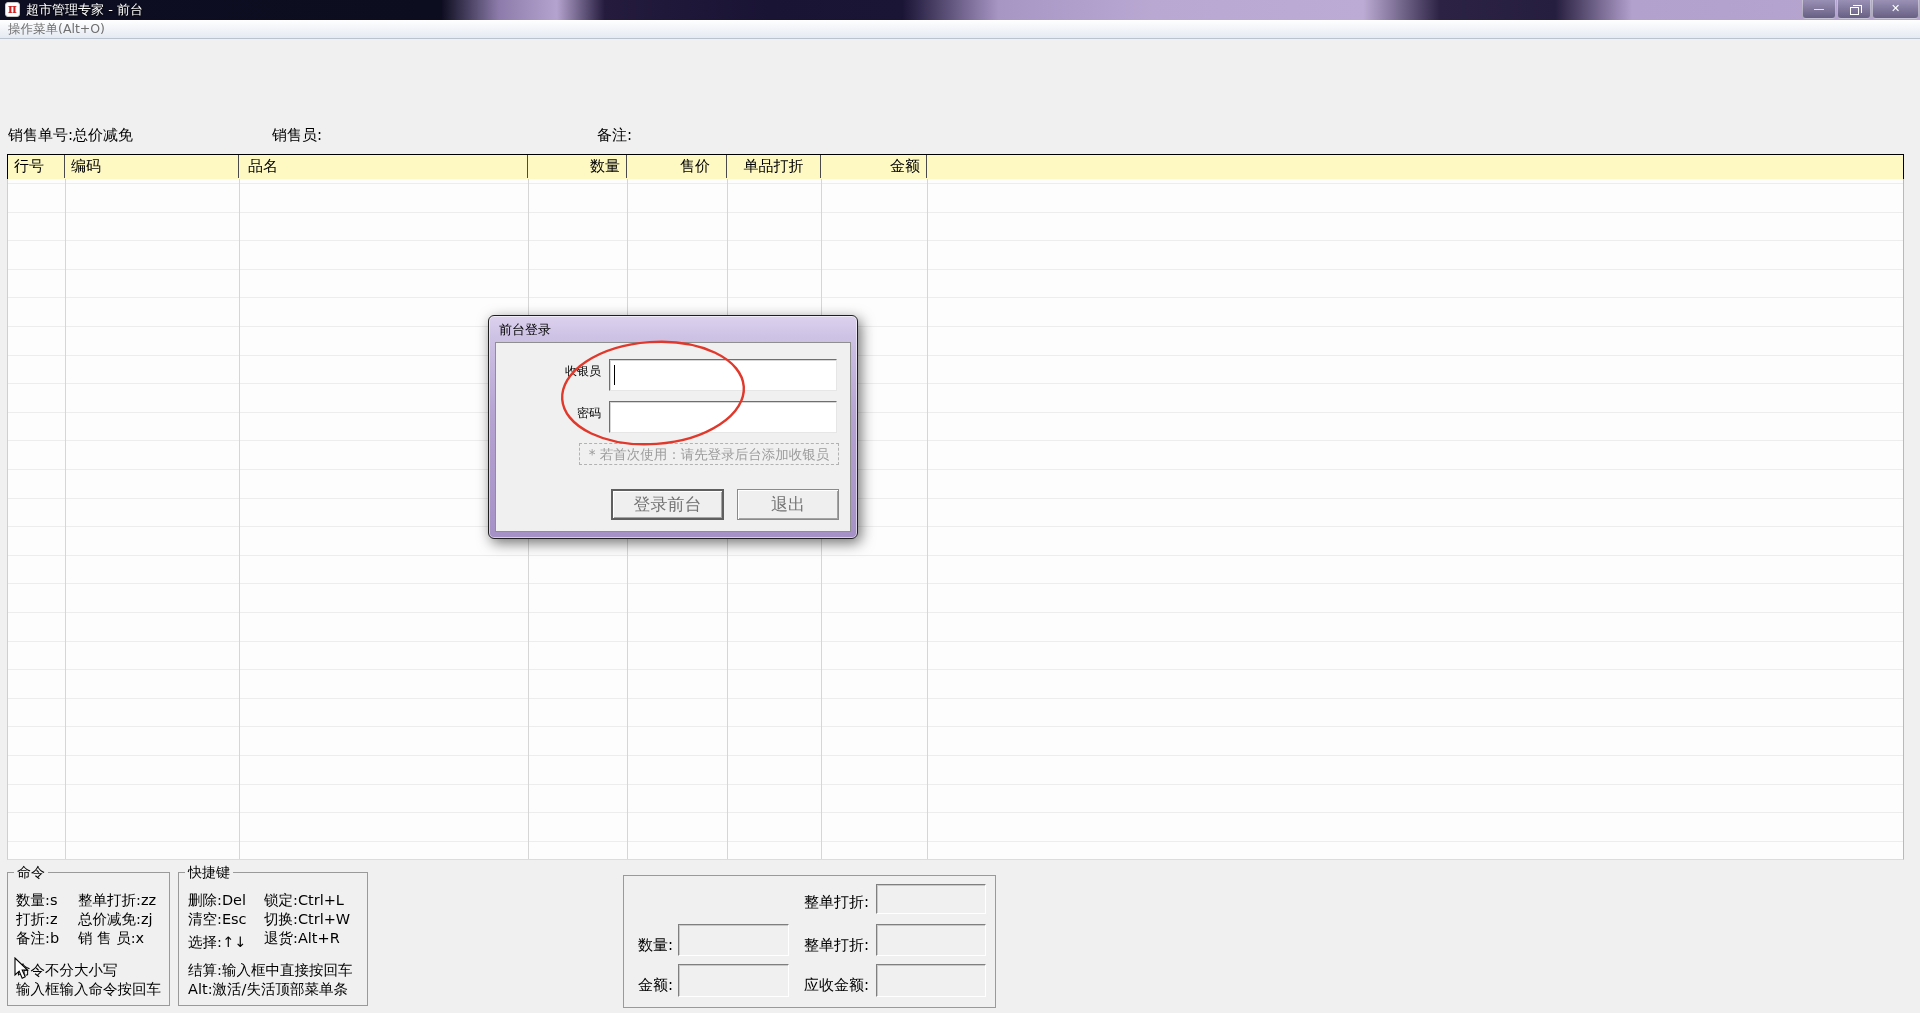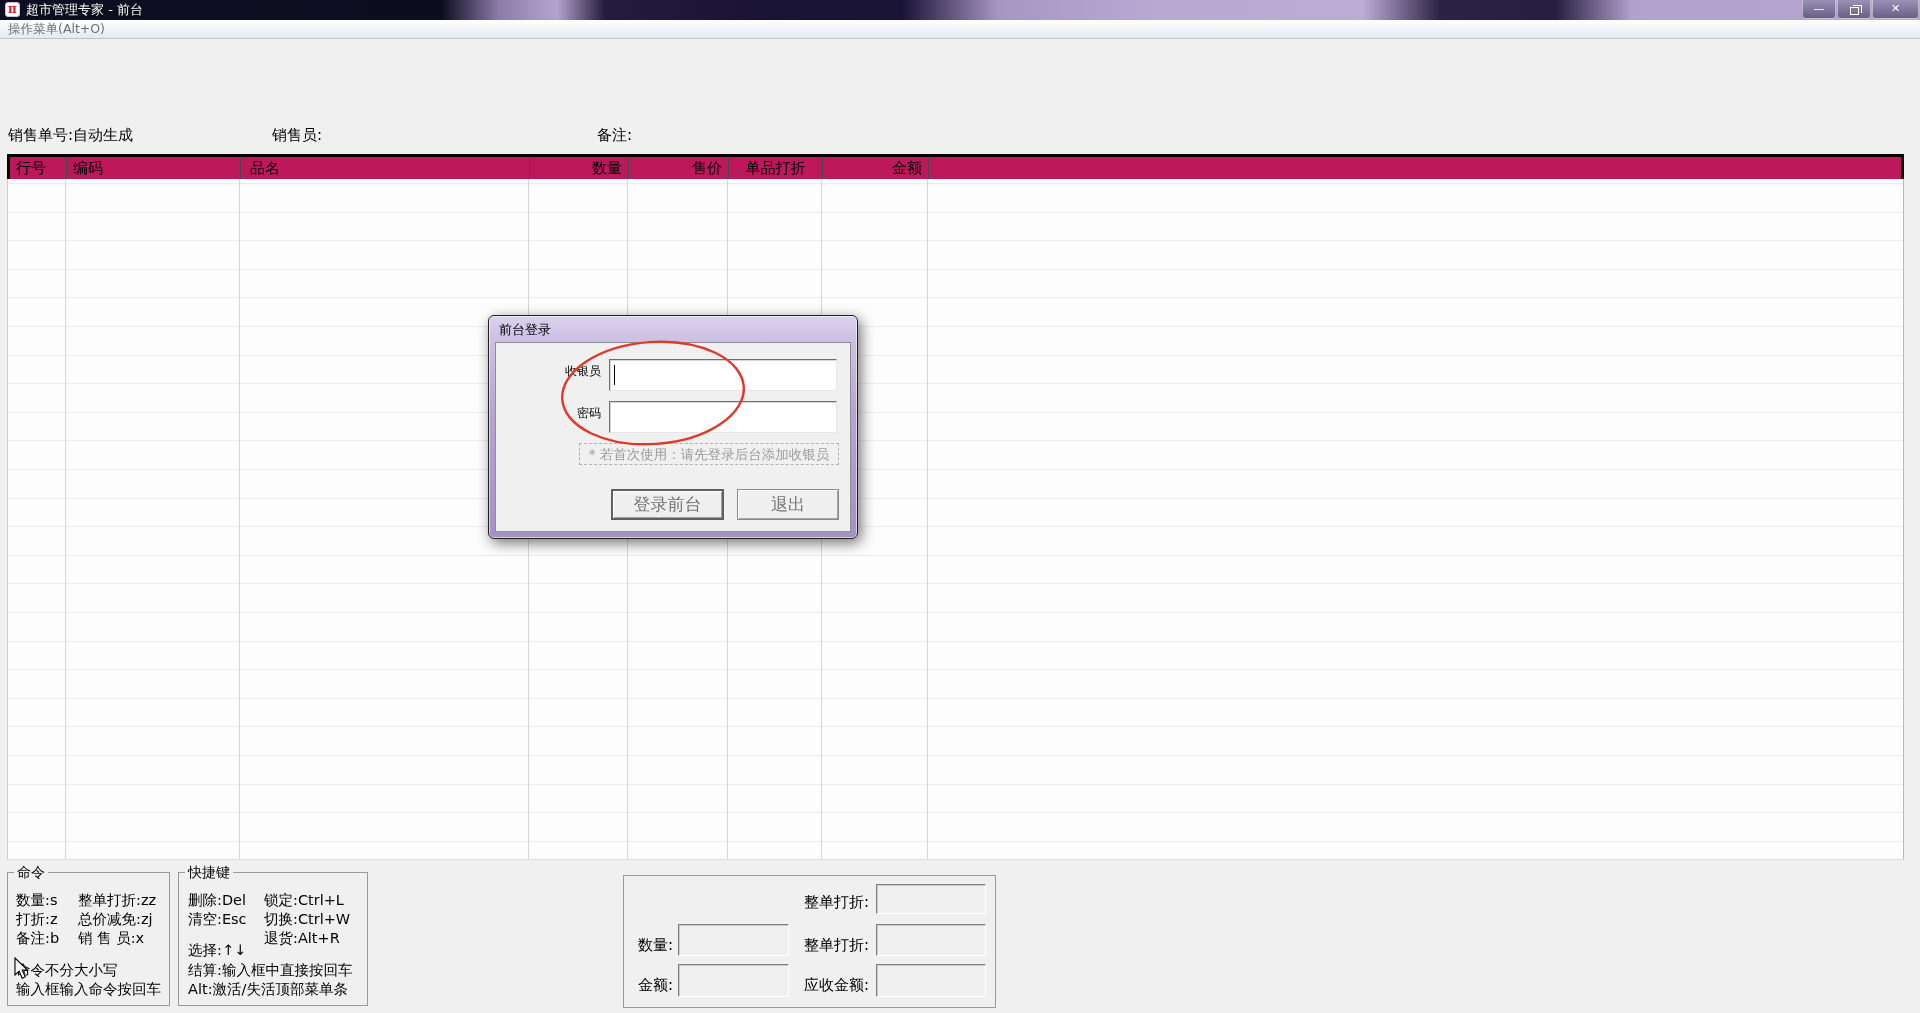--- a/index.html
+++ b/index.html
@@ -26,25 +26,25 @@
   .menu-item { position:absolute; left:8px; top:0; height:19px; line-height:18px; font-size:12.5px; color:#6f6f6f; }
 
   
   .page-title { position:absolute; left:0; top:44px; width:1920px; text-align:center;
     font-family:"DejaVu Serif", serif; font-size:31px; color:#000; }
   .info-row { position:absolute; left:0; top:126px; width:1920px; height:18px; font-size:15px; color:#000; }
   .info-row span { position:absolute; top:0; white-space:nowrap; }
 
   
   .grid-header { position:absolute; left:7px; top:154px; width:1897px; height:37px;
-    background:#be185d; border:3px solid #000000; display:flex; font-size:15px; color:#000; }
+    background:#fef9c3; border:1px solid #000000; display:flex; font-size:15px; color:#000; }
   .gh-cell { height:23px; line-height:23px; border-right:1px solid #4a4a4a; overflow:hidden; white-space:nowrap; }
   .gh-cell:last-child { border-right:none; }
   .c1{width:57px; padding-left:6px;} .c2{width:174px; padding-left:6px;} .c3{width:289px; padding-left:9px;}
-  .c4{width:99px; text-align:right; padding-right:6px;} .c5{width:100px; text-align:right; padding-right:6px;}
+  .c4{width:99px; text-align:right; padding-right:6px;} .c5{width:100px; text-align:right; padding-right:16px;}
   .c6{width:94px; text-align:center;} .c7{width:106px; text-align:right; padding-right:6px;} .c8{flex:1;}
   .grid-body { position:absolute; left:7px; top:179px; width:1897px; height:681px; background:#fdfdfd;
     border-left:1px solid #cfcfcf; border-right:1px solid #b9b9b9; border-bottom:1px solid #dcdcdc;
     background-image:repeating-linear-gradient(to bottom,#ededed 0 1px,transparent 1px 28.6px);
     background-position:0 4px; }
   .vline { position:absolute; top:0; bottom:0; width:1px; background:#d6d6d6; }
 
   
   .dialog { position:absolute; left:488px; top:315px; width:370px; height:224px; z-index:10;
     background:linear-gradient(180deg,#dcd2ee 0%,#cdc1e4 10%,#b5a3d2 45%,#a691c6 100%);
@@ -99,21 +99,21 @@
       <div class="winbtn close"><span>✕</span></div>
     </div>
   </div>
 
   <div class="menubar">
     <div class="menu-item">操作菜单(Alt+O)</div>
   </div>
 
 
   <div class="info-row">
-    <span style="left:8px">销售单号:自动生成</span>
+    <span style="left:8px">销售单号:总价减免</span>
     <span style="left:272px">销售员:</span>
     <span style="left:597px">备注:</span>
   </div>
 
   <div class="grid-header">
     <div class="gh-cell c1">行号</div>
     <div class="gh-cell c2">编码</div>
     <div class="gh-cell c3">品名</div>
     <div class="gh-cell c4">数量</div>
     <div class="gh-cell c5">售价</div>
@@ -162,21 +162,21 @@
     <div class="pline" style="left:8px;  top:88px;">命令不分大小写</div>
     <div class="pline" style="left:8px;  top:107px;">输入框输入命令按回车</div>
   </div>
 
   <div class="panel panel-keys">
     <div class="legend">快捷键</div>
     <div class="pline" style="left:9px;  top:18px;">删除:Del</div>
     <div class="pline" style="left:85px; top:18px;">锁定:Ctrl+L</div>
     <div class="pline" style="left:9px;  top:37px;">清空:Esc</div>
     <div class="pline" style="left:85px; top:37px;">切换:Ctrl+W</div>
-    <div class="pline" style="left:9px;  top:68px;">选择:↑↓</div>
+    <div class="pline" style="left:9px;  top:60px;">选择:↑↓</div>
     <div class="pline" style="left:85px; top:56px;">退货:Alt+R</div>
     <div class="pline" style="left:9px;  top:88px;">结算:输入框中直接按回车</div>
     <div class="pline" style="left:9px;  top:107px;">Alt:激活/失活顶部菜单条</div>
   </div>
 
 
   <div class="panel panel-totals">
     <div class="tot-label" style="left:155px; top:17px;  width:90px;">整单打折:</div>
     <div class="sunk" style="left:252px; top:8px;  width:110px; height:30px;"></div>
     <div class="tot-label" style="left:0px;   top:60px;  width:49px;">数量:</div>

